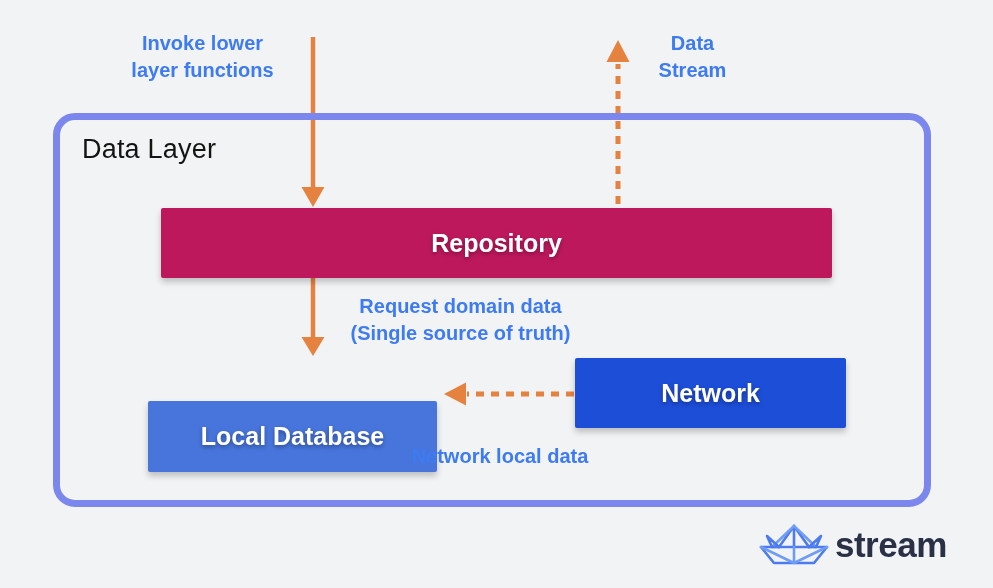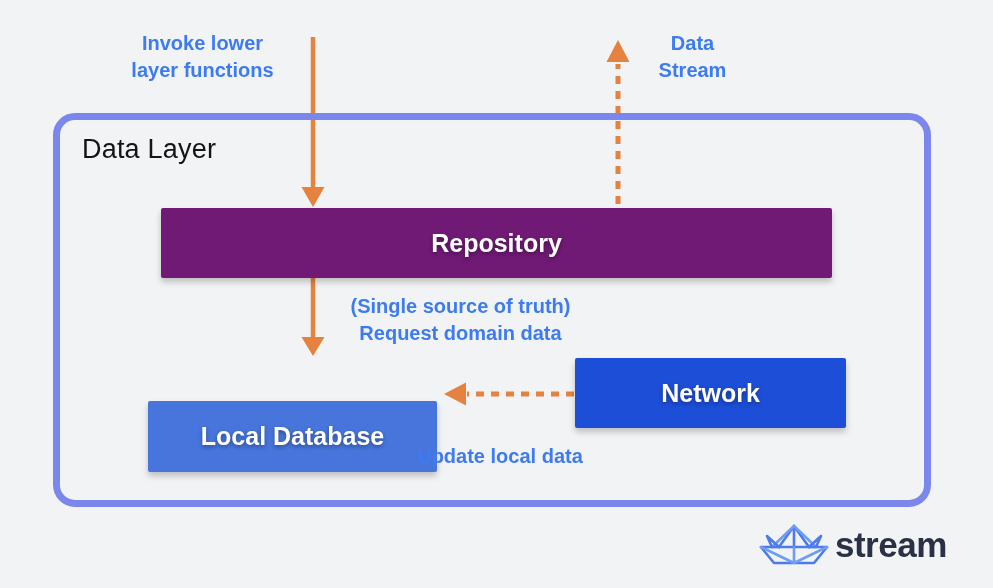--- a/index.html
+++ b/index.html
@@ -39,21 +39,21 @@
     color: #ffffff;
     font-weight: bold;
     font-size: 25px;
     text-shadow: 0 2px 4px rgba(0,0,0,0.35);
     box-shadow: 0 4px 6px rgba(0,0,0,0.22);
     border-radius: 2px;
   }
   .node-repository {
     left: 161px; top: 208px;
     width: 671px; height: 70px;
-    background: #701a75;
+    background: #be185d;
     text-align: right;
   }
   .node-local-database {
     left: 148px; top: 357px;
     width: 289px; height: 71px;
     background: #4775dc;
     margin-top: 44px;
   }
   .node-network {
     left: 575px; top: 358px;
@@ -140,24 +140,24 @@
 
   <div class="note note-stream">
     <div>Data</div>
     <div>Stream</div>
   </div>
   <div class="note note-invoke">
     <div>Invoke lower</div>
     <div>layer functions</div>
   </div>
   <div class="note note-request">
+    <div>Request domain data</div>
     <div>(Single source of truth)</div>
-    <div>Request domain data</div>
   </div>
-  <div class="note note-update">Update local data</div>
+  <div class="note note-update">Network local data</div>
 
   <div class="logo">
     <svg width="72" height="46" viewBox="0 0 72 46" fill="none" stroke="#4b7bee" stroke-width="2.6" stroke-linejoin="round" stroke-linecap="round">
 
       <path d="M36 4 L21 25 M36 4 L51 25 M36 4 L36 25" stroke="#4b7bee"></path>
       <path d="M36 4 L14 25 L21 25 M36 4 L58 25 L51 25" stroke="#6f9cf5"></path>
       <path d="M14 25 L9 14 L21 25 M58 25 L63 14 L51 25" stroke="#4b7bee"></path>
 
       <path d="M3 25 L69 25 L56 41 L16 41 Z" stroke="#4b7bee"></path>
       <path d="M3 25 L36 41 L69 25 M36 25 L36 41" stroke="#6f9cf5"></path>

